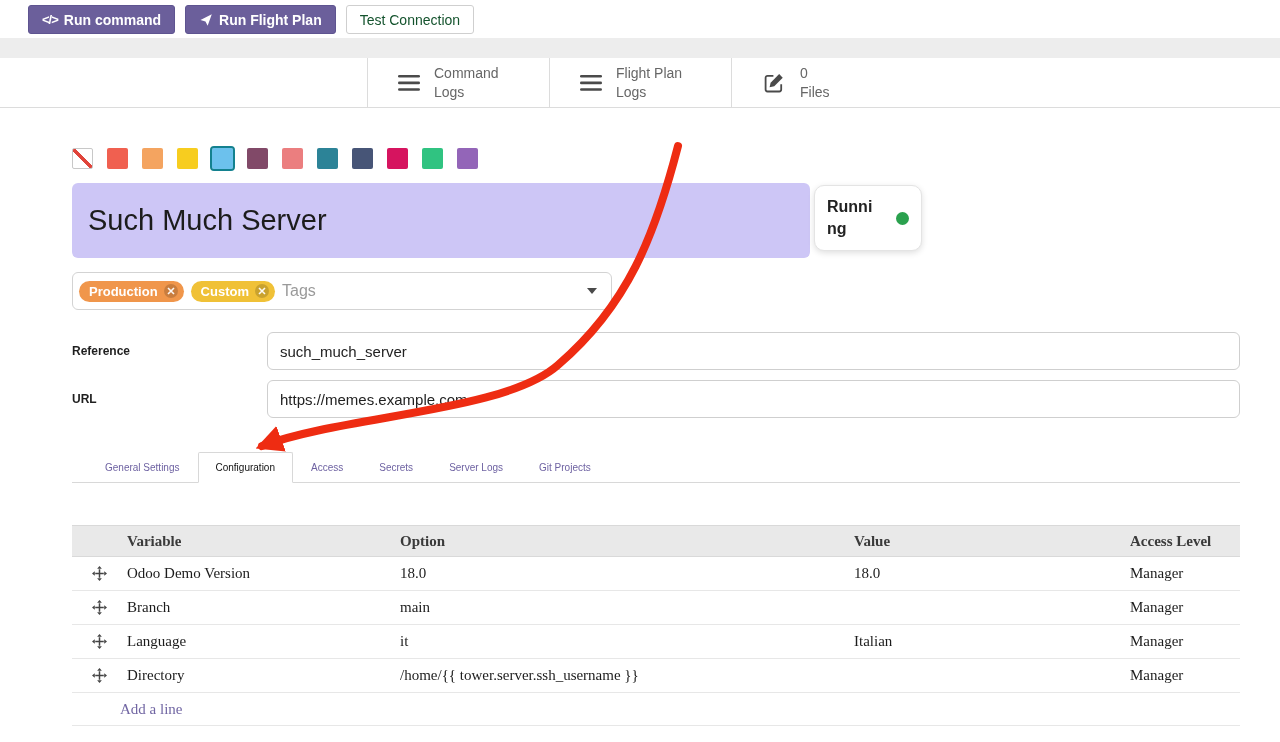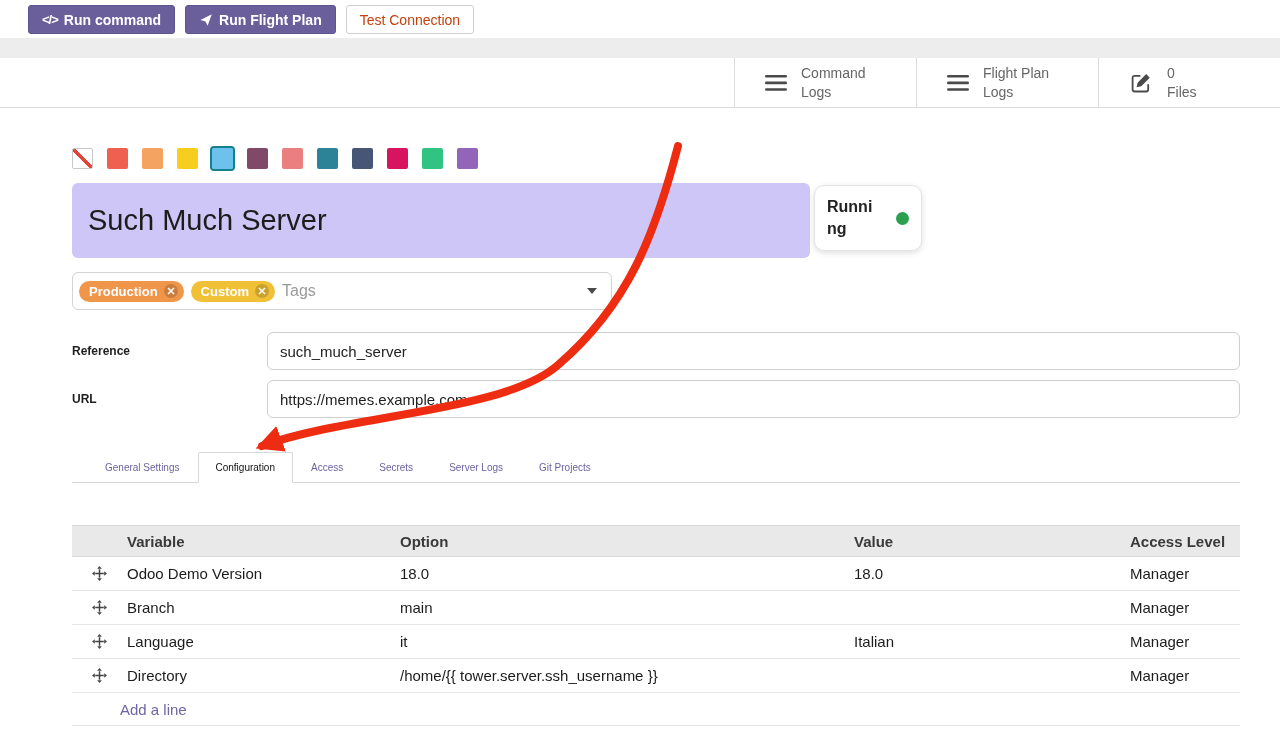--- a/index.html
+++ b/index.html
@@ -5,27 +5,27 @@
   * { box-sizing: border-box; margin: 0; padding: 0; }
   html, body { width: 1280px; height: 742px; overflow: hidden; background: #fff;
     font-family: "Liberation Sans", sans-serif; color: #222; }
   .page { position: relative; width: 1280px; height: 742px; }
 
   
   .toolbar { display: flex; gap: 10px; align-items: center; padding: 5px 0 4px 28px; background: #fff; }
   .btn { height: 29px; display: inline-flex; align-items: center; gap: 6px; padding: 0 13px;
     border-radius: 3px; font-size: 14px; cursor: pointer; white-space: nowrap; }
   .btn-primary { background: #6b5f9b; border: 1px solid #5e5490; color: #fff; font-weight: 700; }
-  .btn-plain { background: #fff; border: 1px solid #cfcfcf; color: #c2410c; font-weight: 400; }
+  .btn-plain { background: #fff; border: 1px solid #cfcfcf; color: #14532d; font-weight: 400; }
   .code-glyph { font-weight: 700; font-size: 13px; letter-spacing: -1px; }
 
   .gray-band { height: 20px; background: #ededed; }
 
   
-  .statbar { height: 50px; border-bottom: 1px solid #dcdcdc; display: flex; justify-content: flex-end; background: #fff; }
+  .statbar { height: 50px; border-bottom: 1px solid #dcdcdc; display: flex; justify-content: center; background: #fff; }
   .stat-btn { border-left: 1px solid #dcdcdc; width: 182px; display: flex; align-items: center;
     gap: 14px; padding-left: 30px; cursor: pointer; }
   .stat-label { font-size: 14px; color: #666; line-height: 1.3; }
 
   
   .sheet { padding: 0 40px; margin-left: 32px; }
 
   .swatches { display: flex; gap: 14px; margin-top: 40px; }
   .swatch { width: 21px; height: 21px; border-radius: 2px; cursor: pointer; }
   .swatch.none { border: 1px solid #c8c8c8;
@@ -55,21 +55,21 @@
   .f-label { font-size: 12px; font-weight: 700; color: #1f1f1f; }
   .f-input { height: 38px; border: 1px solid #cfcfcf; border-radius: 6px; padding: 0 12px;
     font-size: 15px; display: flex; align-items: center; cursor: text; text-align: right; }
 
   .tabs { margin-top: 34px; border-bottom: 1px solid #d8d8d8; display: flex; padding-left: 15px; }
   .tab { padding: 9px 17px; font-size: 10px; color: #6e62a2; cursor: pointer;
     border: 1px solid transparent; margin-bottom: -1px; white-space: nowrap; }
   .tab.active { color: #111; background: #fff; border: 1px solid #d8d8d8; border-bottom: 1px solid #fff;
     border-radius: 2px 2px 0 0; }
 
-  .vtable { margin-top: 42px; }
+  .vtable { margin-top: 42px; font-family: Liberation Serif, serif; }
   .vt-row { display: grid; grid-template-columns: 55px 273px 454px 276px 1fr; align-items: center;
     height: 34px; border-bottom: 1px solid #e7e7e7; font-size: 15px; color: #1c1c1c; }
   .vt-head { background: #e9e9e9; border-top: 1px solid #d9d9d9; border-bottom: 1px solid #d9d9d9;
     font-weight: 700; color: #3a3a3a; height: 32px; }
   .vt-handle { display: flex; justify-content: center; align-items: center; cursor: grab; }
   .add-line-row { height: 33px; display: flex; align-items: center; padding-left: 48px; border-bottom: 1px solid #e7e7e7; }
   .add-line-row a { color: #7166a3; font-size: 15px; cursor: pointer; text-decoration: none; }
 
   .arrow-overlay { position: absolute; left: 0; top: 0; width: 1280px; height: 742px;
     pointer-events: none; z-index: 60; }

